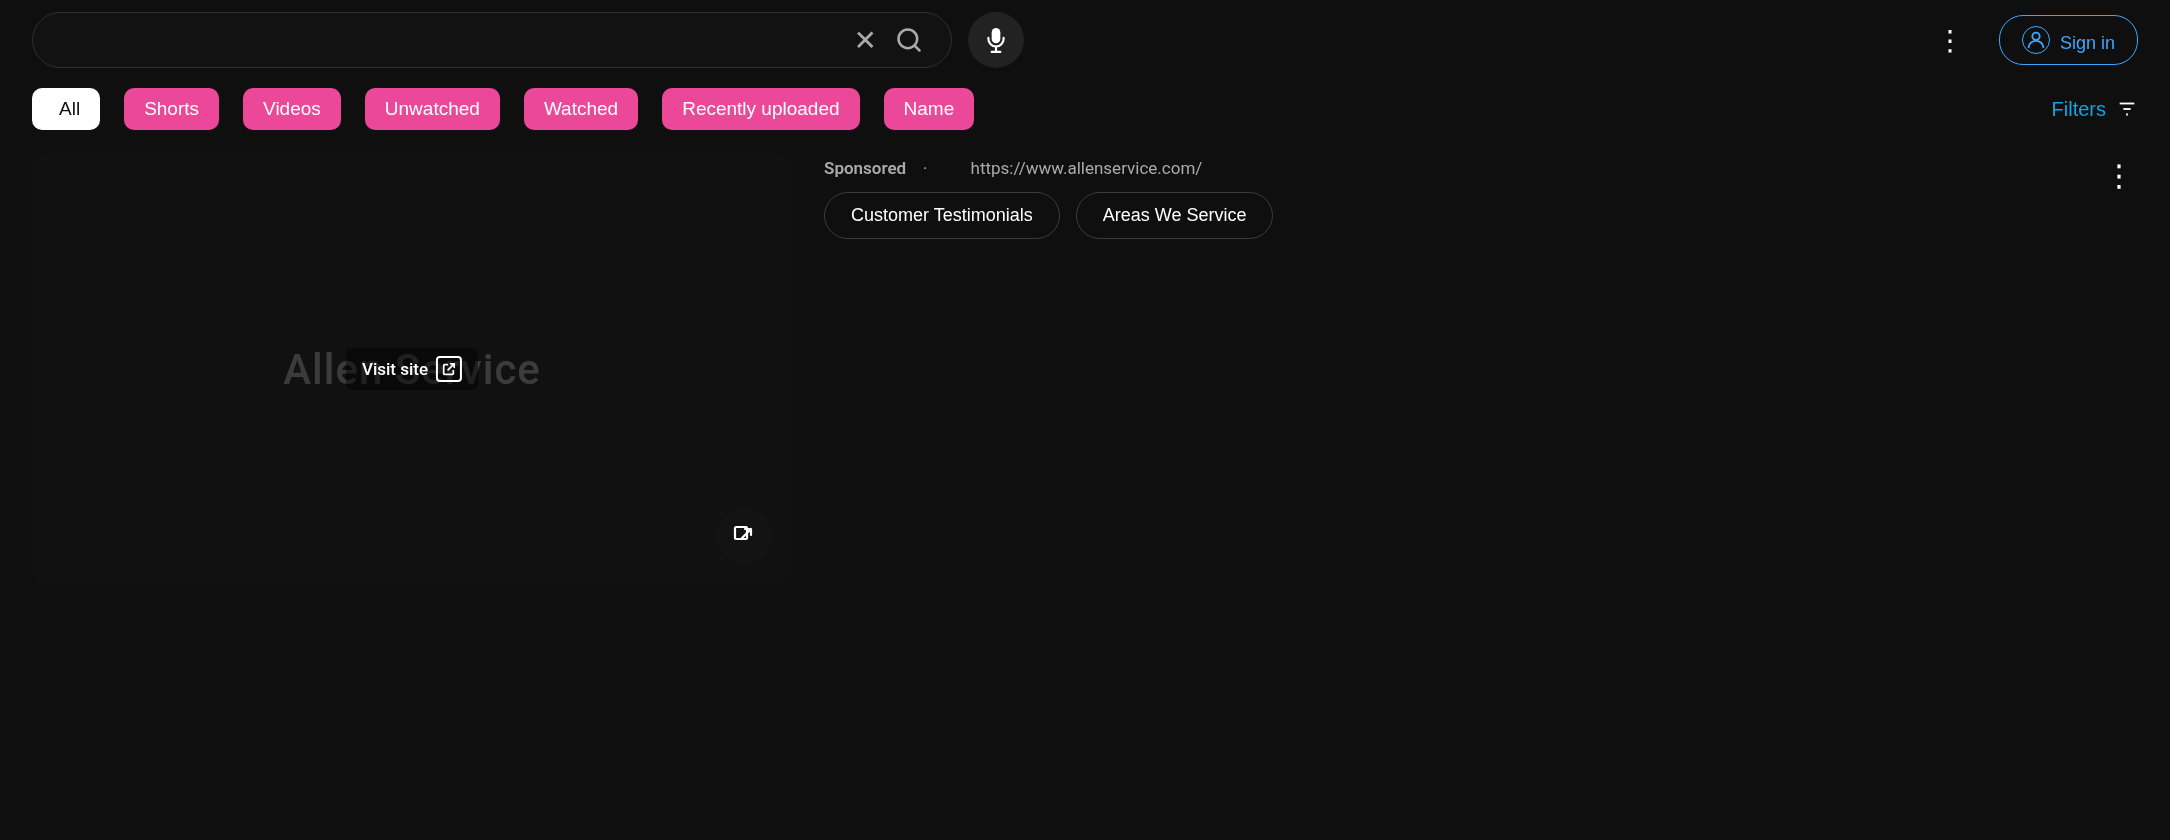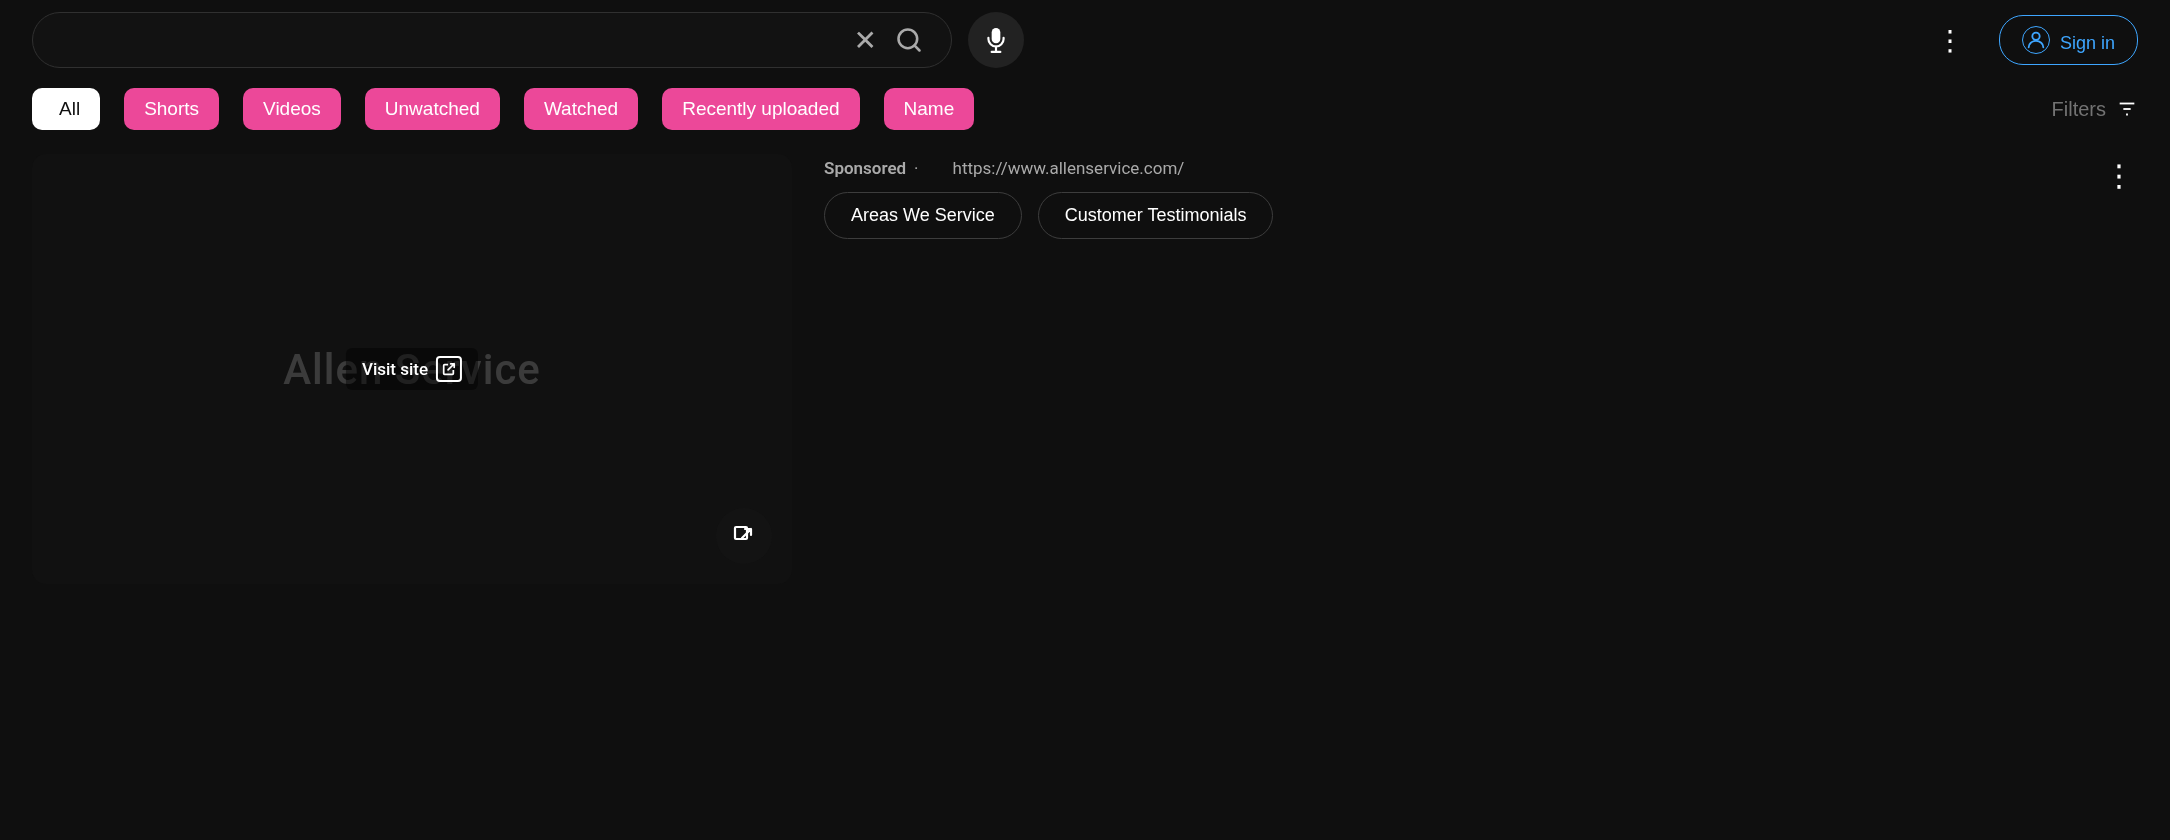--- a/index.html
+++ b/index.html
@@ -162,21 +162,21 @@
       margin-left: 12px;
     }
 
     .filters-btn {
       margin-left: auto;
       display: flex;
       align-items: center;
       gap: 10px;
       background: none;
       border: none;
-      color: #737373;
+      color: #0ea5e9;
       font-size: 20px;
       cursor: pointer;
     }
 
     
     .main-content {
       padding: 16px 32px;
       display: flex;
       gap: 32px;
     }
@@ -268,21 +268,21 @@
       font-size: 28px;
       font-weight: 500;
       line-height: 1.35;
       color: #fff;
       cursor: pointer;
     }
 
     .ad-meta {
       display: flex;
       align-items: flex-end;
-      gap: 8px;
+      gap: 17px;
       font-size: 17px;
       color: #aaa;
     }
 
     .ad-meta .sponsored {
       font-weight: 600;
       color: #aaa;
     }
 
     .ad-meta .url {
@@ -411,19 +411,19 @@
       </button>
 
 
       <div class="ad-meta">
         <span class="sponsored">Sponsored</span>
         <span>·</span>
         <span class="url">https://www.allenservice.com/</span>
       </div>
 
       <div class="ad-actions">
+        <button class="ad-action-btn">Customer Testimonials</button>
         <button class="ad-action-btn">Areas We Service</button>
-        <button class="ad-action-btn">Customer Testimonials</button>
       </div>
     </div>
 
   </div>
 </div>
 
 </body></html>

